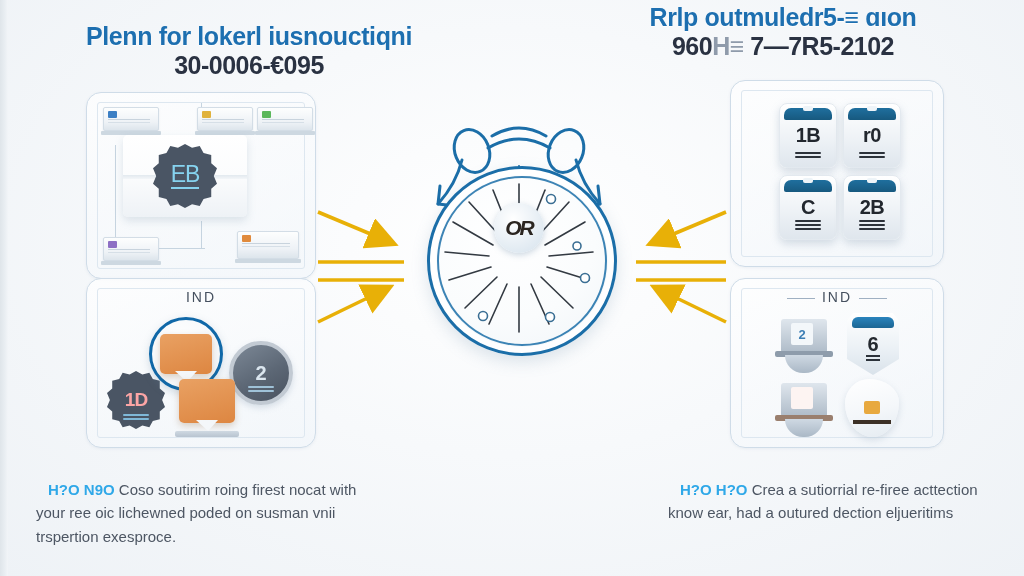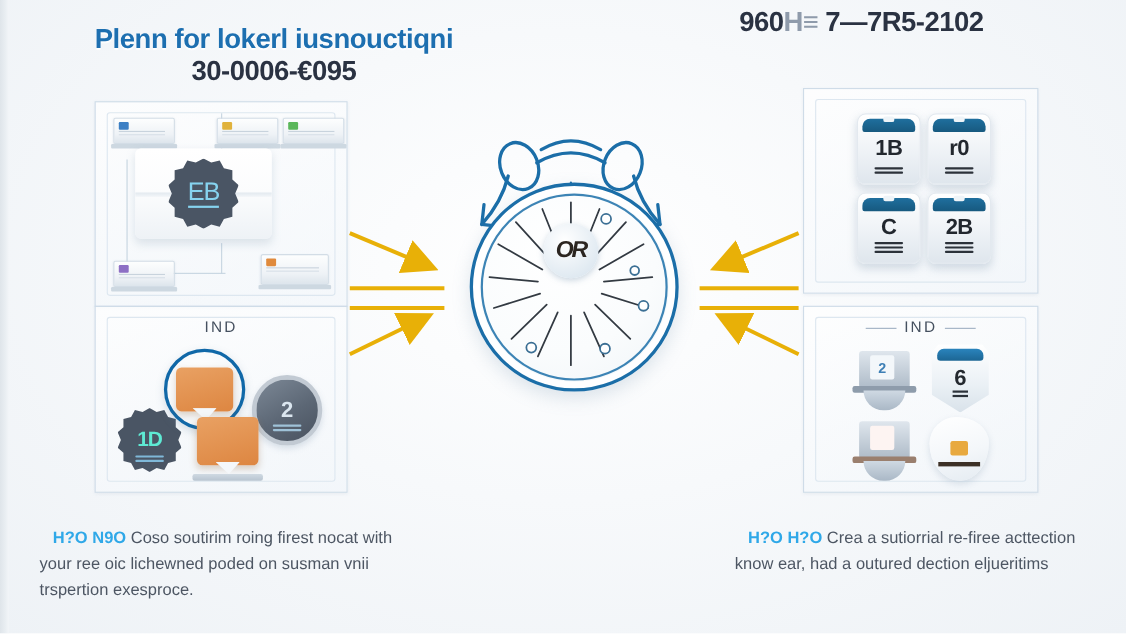--- a/index.html
+++ b/index.html
@@ -47,21 +47,21 @@
     color: #2a3242;
     letter-spacing: -0.5px;
     white-space: nowrap;
   }
   .hdr-sub .faint { color:#8f9bab; font-weight:bold; }
 
   
   .panel {
     position: absolute;
     border: 1px solid #cfdce8;
-    border-radius: 0;
+    border-radius: 15px;
     background: linear-gradient(160deg, rgba(255,255,255,.75), rgba(240,245,250,.55));
     box-shadow: 0 1px 3px rgba(120,140,165,.10);
   }
   .panel-inner {
     position: absolute; left: 10px; top: 9px; right: 10px; bottom: 9px;
     border: 1px solid #dde7f0;
     border-radius: 3px;
   }
   #panel-lt { left: 86px;  top: 92px;  width: 228px; height: 185px; }
   #panel-lb { left: 86px;  top: 278px; width: 228px; height: 168px; }
@@ -148,21 +148,21 @@
     width:26px;
   }
   .badge .lines i { display:block; height:2px; margin-top:2px; border-radius:1px; }
 
   .badge-gear {
     width:58px; height:58px; background:#4a5564;
     clip-path: polygon(50% 0%,61% 6%,73% 3%,79% 14%,91% 17%,91% 30%,100% 38%,95% 50%,
                        100% 62%,91% 70%,91% 83%,79% 86%,73% 97%,61% 94%,50% 100%,
                        39% 94%,27% 97%,21% 86%,9% 83%,9% 70%,0% 62%,5% 50%,
                        0% 38%,9% 30%,9% 17%,21% 14%,27% 3%,39% 6%);
-    color:#5eead4; font-size:19px; letter-spacing:-1px;
+    color:#fca5a5; font-size:19px; letter-spacing:-1px;
   }
   .badge-gear .lines i { background:#7fb8d8; }
 
   .badge-circle {
     width:56px; height:56px; border-radius:50%;
     background: linear-gradient(150deg,#7c8896 0%, #5c6775 55%, #49525f 100%);
     border:4px solid #c2cad3;
     color:#dbe6ef; font-size:20px;
   }
   .badge-circle .lines i { background:#9fc2d8; }
@@ -316,20 +316,21 @@
 <div id="stage">
 
   <div class="edge-strip"></div>
 
   <div class="hdr left">
     <span class="hdr-title">Plenn for lokerl iusnouctiqni</span>
     <span class="hdr-sub">30-0006-€095</span>
   </div>
 
   <div class="hdr right">
+    <span class="hdr-title">Rrlp outmuledr5-≡ ɑıon</span>
     <span class="hdr-sub">
       <span>960</span><span class="faint">H</span><span class="faint">≡</span>
       <span>7—7R5-2102</span>
     </span>
   </div>
 
   <div class="panel" id="panel-lt">
     <div class="panel-inner"></div>
     <div class="wire" style="left:114px; top:10px; width:1px; height:56px;"></div>
     <div class="wire" style="left:28px; top:52px; width:1px; height:104px;"></div>

